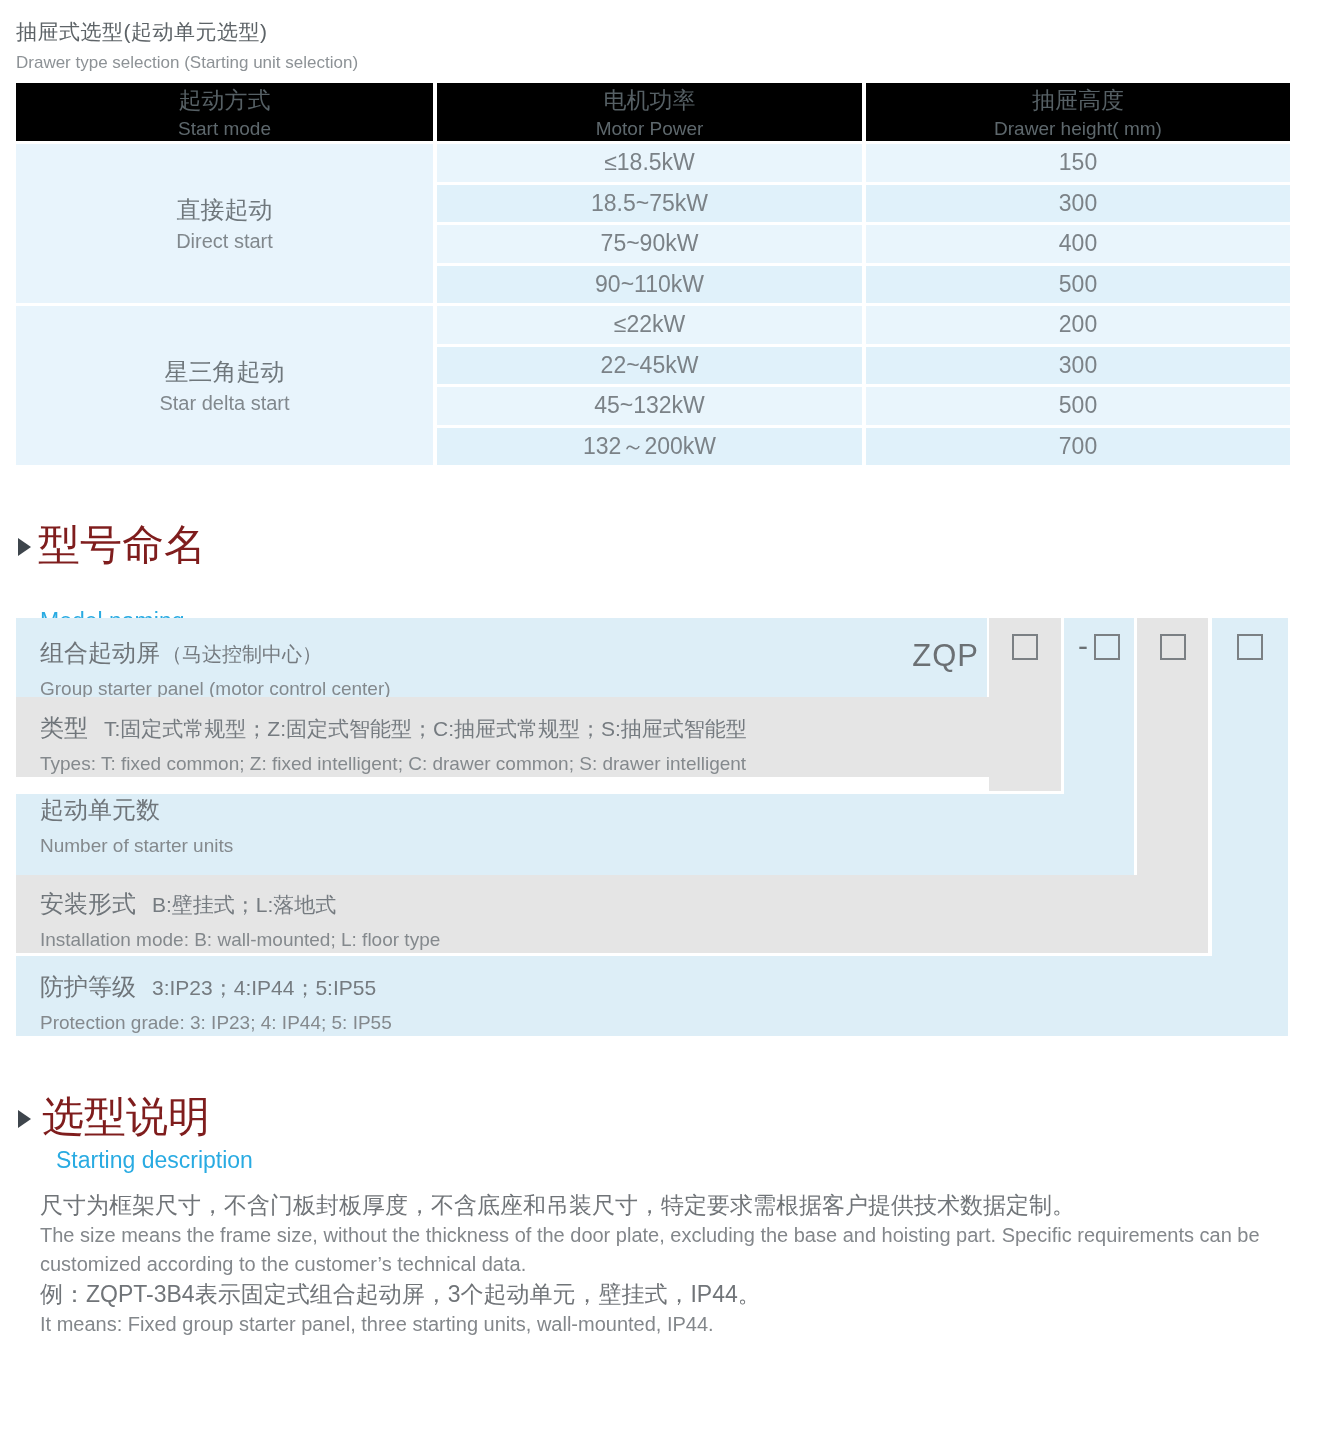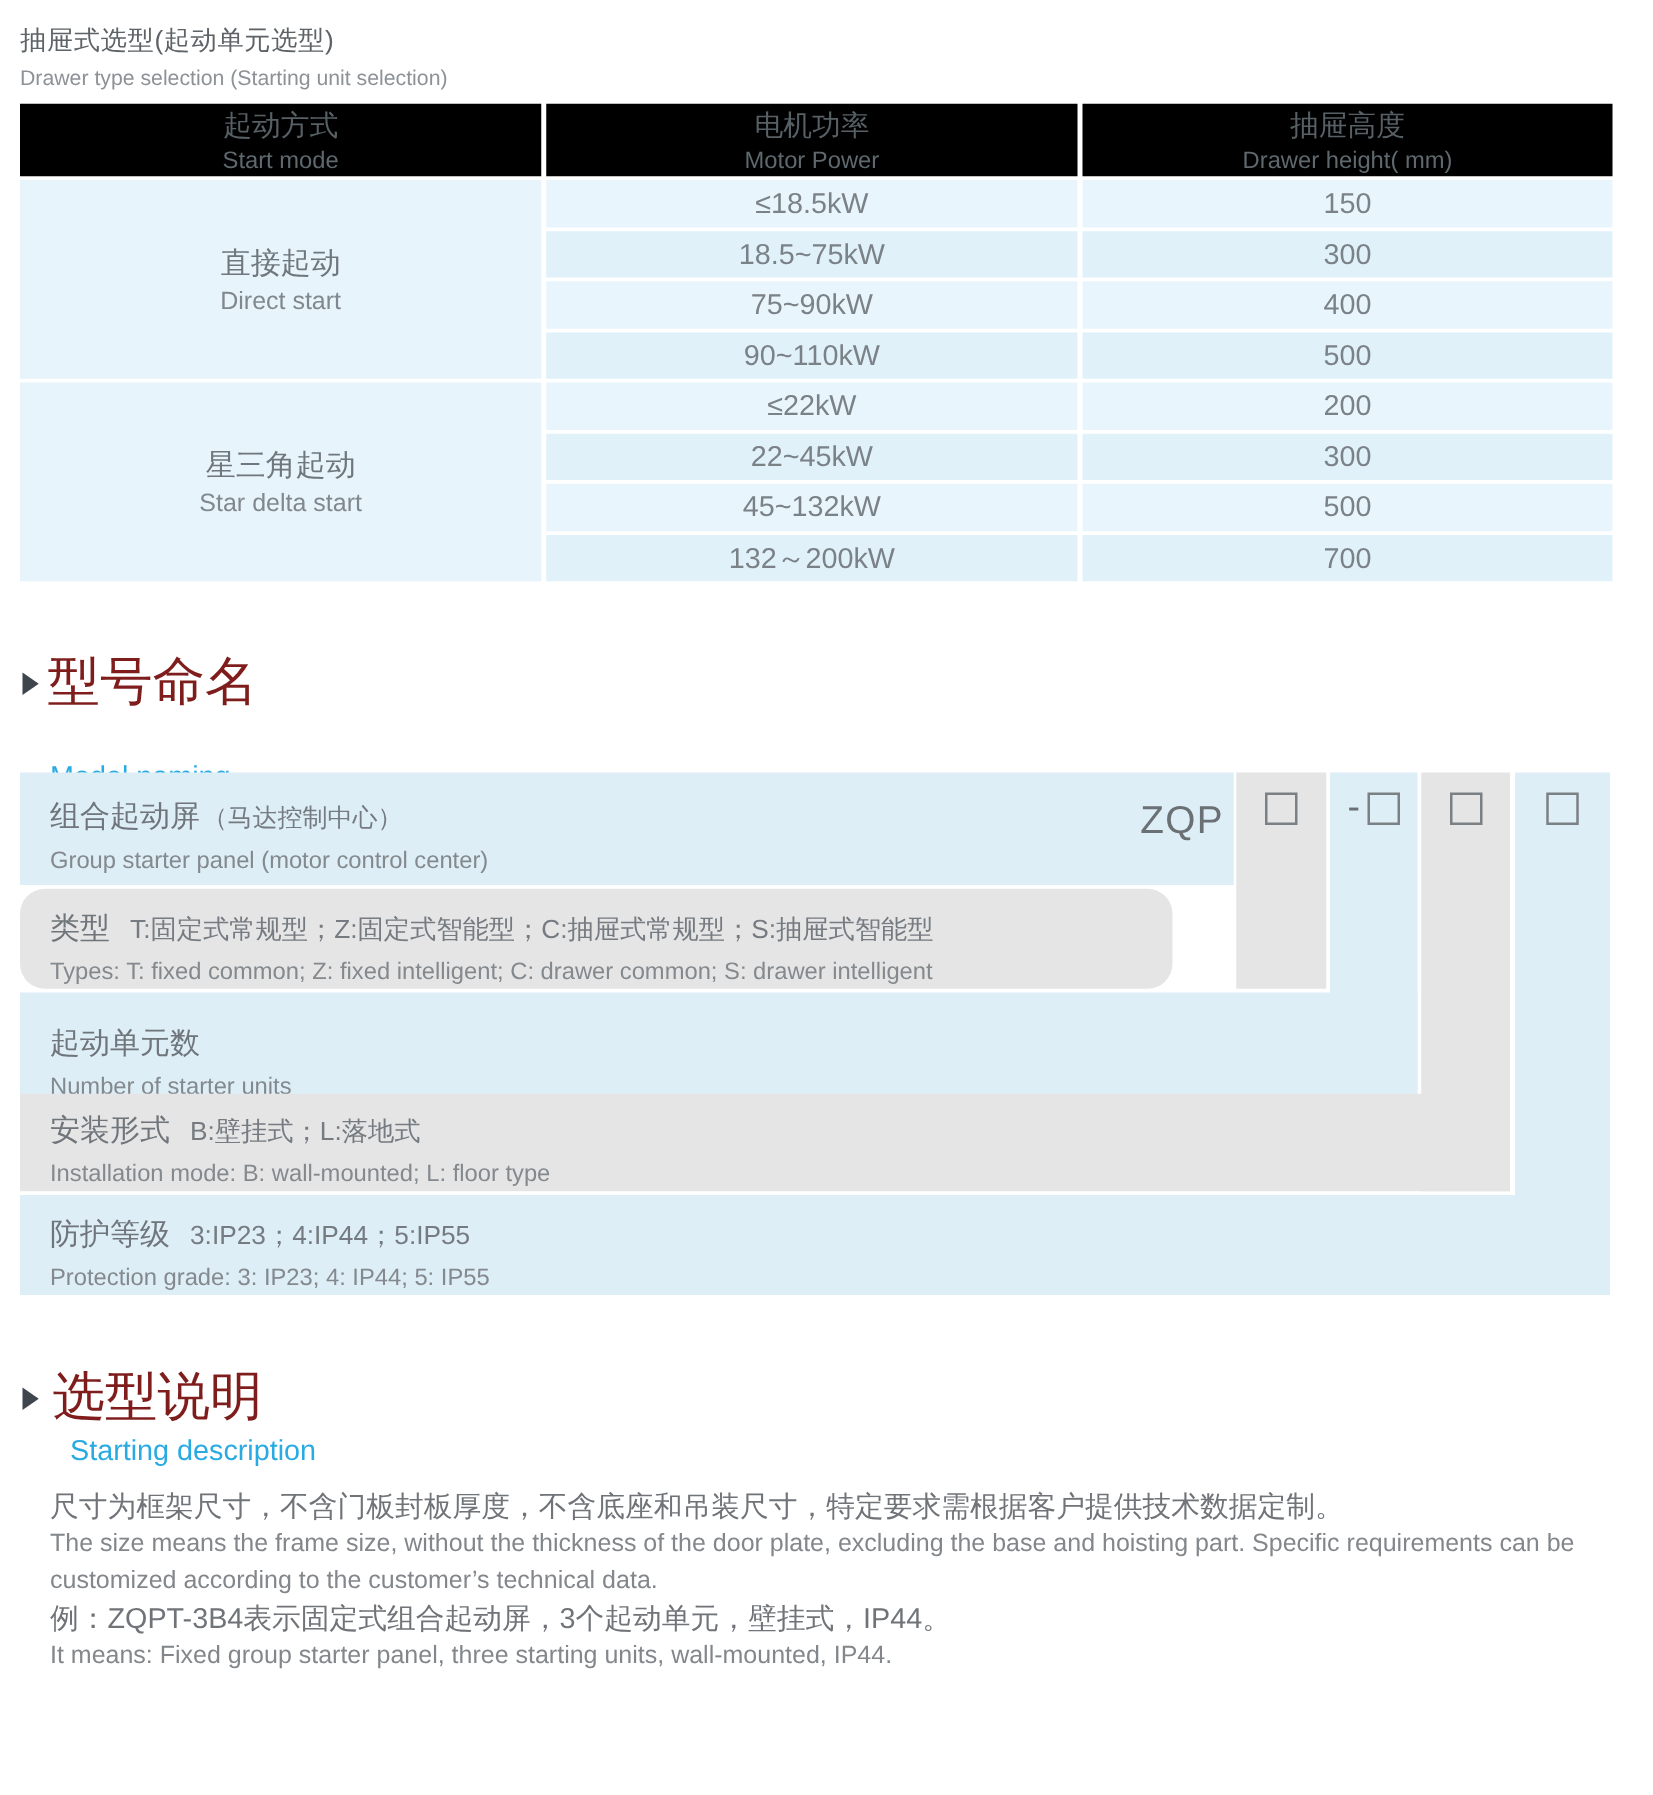--- a/index.html
+++ b/index.html
@@ -57,22 +57,22 @@
 
   
   .model-block { position:absolute; left:16px; top:618px; width:1274px; height:418px; }
   .mrow { position:absolute; left:0; padding:15px 0 0 24px; }
   .blue { background:#ddeef7; }
   .gray { background:#e5e5e5; }
   .mrow .lbl-cn { font-size:24px; color:#6f757a; }
   .mrow .det-cn { font-size:21px; color:#757b80; margin-left:16px; }
   .mrow .line-en { font-size:19px; color:#84898d; margin-top:9px; }
   .r1 { top:0;    height:90px; width:971px;  padding-top:19px; }
-  .r2 { top:93px;  height:80px; width:922px;border-radius:20px; }
-  .r3 { top:176px; height:98px; width:1118px; padding-top:24px; }
+  .r2 { top:79px;  height:80px; width:1045px; }
+  .r3 { top:176px; height:98px; width:1118px; padding-top:0; }
   .r4 { top:257px; height:78px; width:1192px; padding-top:13px; }
   .r5 { top:338px; height:80px; width:1272px; }
   .code {
     position:absolute; right:8px; top:20px;
     font-size:31px; color:#6b7074; letter-spacing:1px;
   }
   .strip { position:absolute; top:0; display:flex; justify-content:center; align-items:flex-start; }
   .s1 { left:973px;  width:72px; height:173px; }
   .s2 { left:1048px; width:70px; height:254px; }
   .s3 { left:1121px; width:71px; height:335px; }

